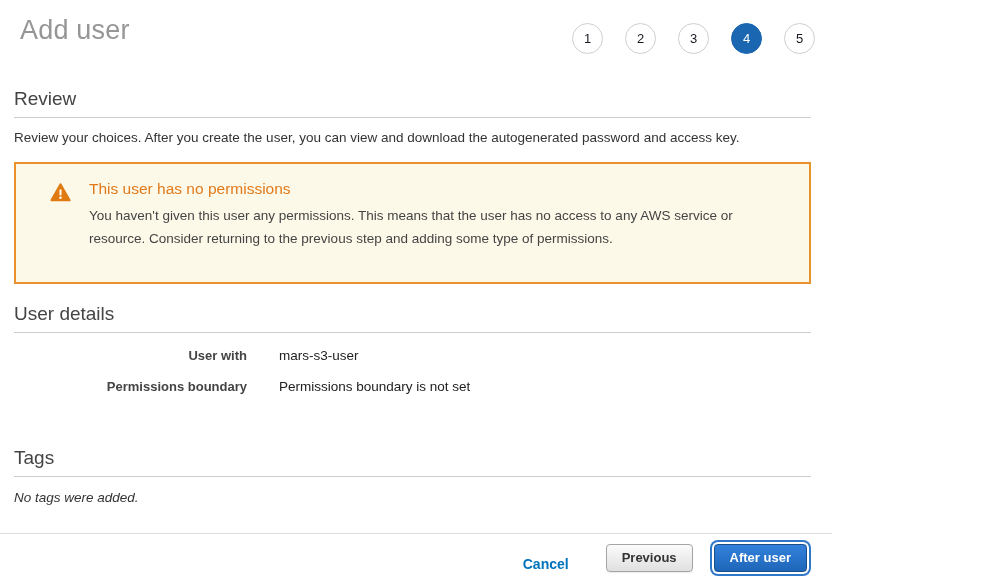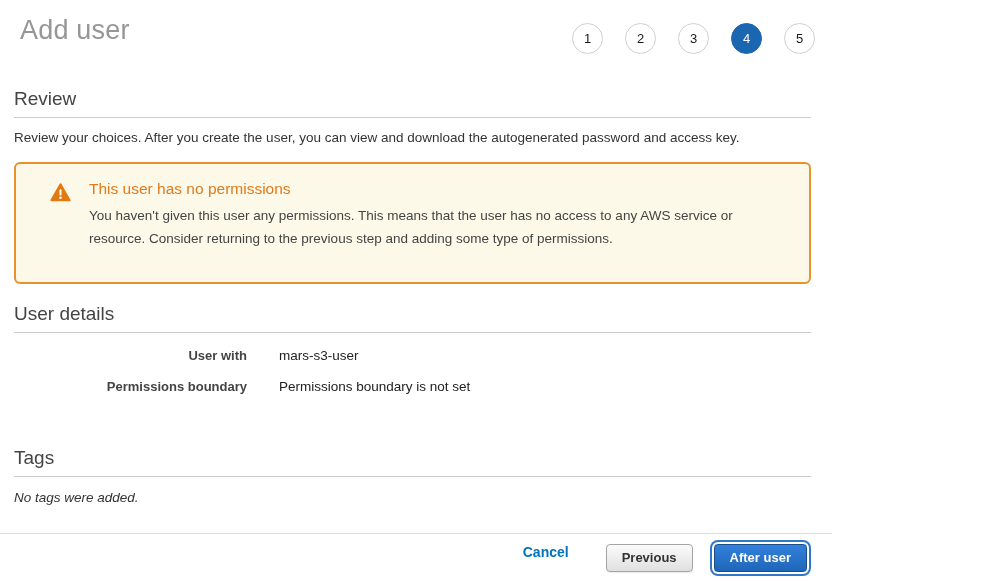--- a/index.html
+++ b/index.html
@@ -39,21 +39,21 @@
     font-size: 19px; font-weight: 400; color: #444444; margin-bottom: 7px;
   }
   .divider { border: none; border-top: 1px solid #cccccc; height: 0; }
   .intro-text { margin-top: 12px; font-size: 13.5px; color: #333; }
 
   
   .warning-box {
     margin-top: 17px;
     background: #fdf9e9;
     border: 2px solid #e8912d;
-    border-radius: 6px;
+    border-radius: 0;
     padding: 16px 20px 18px 34px;
     display: flex; align-items: flex-start;
     min-height: 122px;
   }
   .warning-icon-wrap { flex: 0 0 auto; margin-top: 3px; }
   .warning-text { margin-left: 18px; }
   .warning-title { font-size: 15.5px; color: #e07a1b; font-weight: 400; }
   .warning-body {
     margin-top: 7px; font-size: 13.5px; color: #444444;
     line-height: 1.68; max-width: 860px;
@@ -73,21 +73,21 @@
   .tags-block { margin-top: 37px; }
   .tags-empty { margin-top: 13px; font-size: 13.5px; font-style: italic; color: #333; }
 
   
   .footer-divider {
     position: absolute; top: 533px; left: 0; right: 0;
     border: none; border-top: 1px solid #dddddd;
   }
   .footer-actions {
     position: absolute; top: 544px; right: 25px;
-    display: flex; align-items: flex-start;
+    display: flex; align-items: flex-end;
   }
   .cancel-link {
     color: #0073bb; font-weight: bold; font-size: 14px;
     text-decoration: none; cursor: pointer; margin-right: 37px;
   }
   .btn {
     font-family: "Liberation Sans", sans-serif;
     font-size: 13px; font-weight: bold;
     border-radius: 4px; cursor: pointer;
     padding: 6px 15px; line-height: 1.1;

